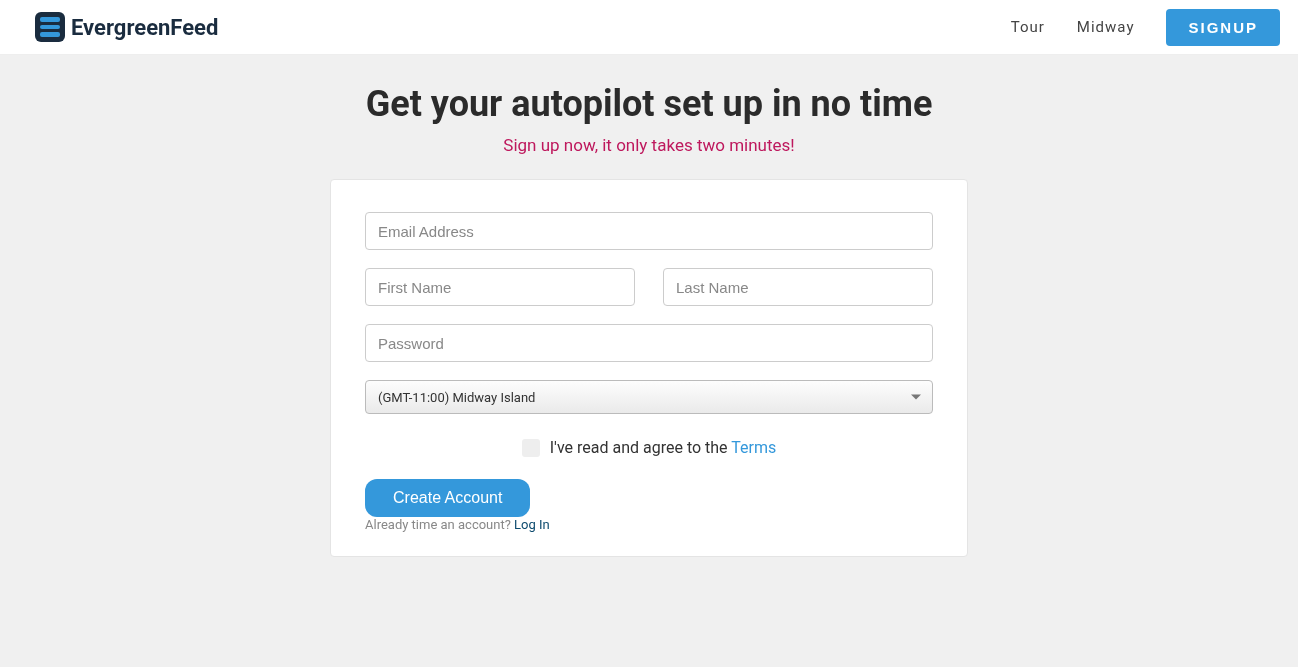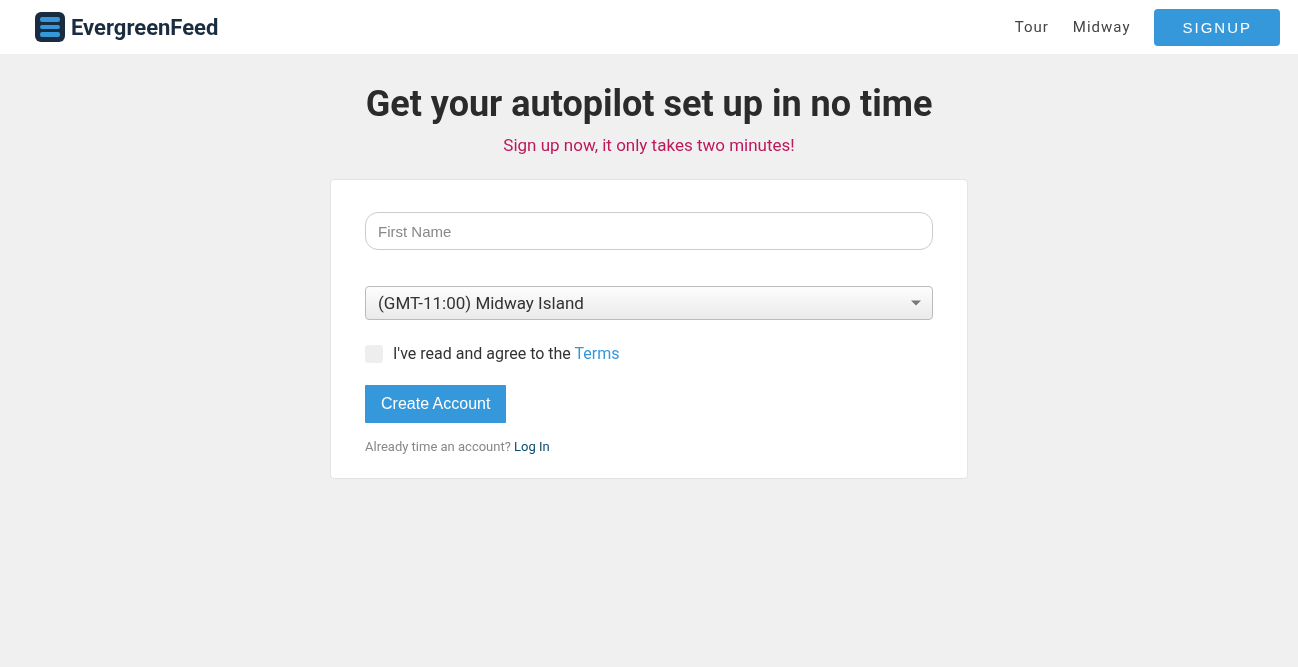--- a/index.html
+++ b/index.html
@@ -42,37 +42,38 @@
       border-radius: 2px;
     }
     .brand-text {
       font-size: 22px;
       font-weight: 700;
       color: #1a2c3f;
     }
     .nav {
       display: flex;
       align-items: center;
-      gap: 24px;
+      gap: 32px;
     }
     .nav-link {
       color: #444;
       font-size: 15px;
       letter-spacing: 1px;
       cursor: pointer;
     }
     .signup-btn {
       background: #3498db;
       color: #fff;
-      padding: 10px 28px;
+      padding: 10px 22px;
       border-radius: 4px;
       font-size: 15px;
       letter-spacing: 2px;
       cursor: pointer;
       border: none;
+      font-weight: bold;
     }
     .main {
       padding: 28px 0 40px;
     }
     .heading {
       font-size: 36px;
       font-weight: 700;
       text-align: center;
       color: #2b2b2b;
       margin-bottom: 10px;
@@ -91,21 +92,20 @@
       border-radius: 4px;
       padding: 32px 34px 24px;
     }
     .form-row {
       display: flex;
       gap: 28px;
       margin-bottom: 18px;
     }
     .form-row .input {
       flex: 1;
-      border-radius: 13px;
     }
     .input {
       width: 100%;
       height: 38px;
       padding: 0 12px;
       border: 1px solid #ccc;
       border-radius: 4px;
       font-size: 15px;
       color: #555;
       background: #fff;
@@ -115,21 +115,21 @@
     .select-wrap {
       position: relative;
       margin-bottom: 24px;
     }
     .select {
       width: 100%;
       height: 34px;
       padding: 0 12px;
       border: 1px solid #bbb;
       border-radius: 4px;
-      font-size: 17px;
+      font-size: 13px;
       color: #333;
       background: linear-gradient(#fdfdfd, #eaeaea);
       appearance: none;
       cursor: pointer;
       display: flex;
       align-items: center;
     }
     .select-caret {
       position: absolute;
       right: 12px;
@@ -142,41 +142,41 @@
       border-top: 5px solid #777;
       pointer-events: none;
     }
     .checkbox-row {
       display: flex;
       align-items: center;
       gap: 10px;
       margin-bottom: 22px;
       font-size: 16px;
       color: #333;
+      justify-content: center;
     }
     .checkbox {
       width: 18px;
       height: 18px;
       background: #eee;
       border-radius: 3px;
       cursor: pointer;
     }
     .terms-link {
       color: #3498db;
       cursor: pointer;
     }
     .create-btn {
       background: #3498db;
       color: #fff;
       border: none;
-      padding: 10px 16px;
+      padding: 10px 28px;
       font-size: 16px;
-      border-radius: 1px;
-      cursor: pointer;
-      margin-bottom: 16px;
+      border-radius: 12px;
+      cursor: pointer;
     }
     .already {
       font-size: 13px;
       color: #888;
     }
     .already .login-link {
       color: #0c4a6e;
       cursor: pointer;
     }
   </style>
@@ -197,24 +197,29 @@
     <span class="nav-link">Midway</span>
     <button class="signup-btn">SIGNUP</button>
   </div>
 </div>
 
 <div class="main">
   <h1 class="heading">Get your autopilot set up in no time</h1>
   <p class="subheading">Sign up now, it only takes two minutes!</p>
 
   <div class="card">
+    <div class="full-row">
+      <input class="input" type="text" placeholder="Email Address" style="">
+    </div>
     <div class="form-row">
       <input class="input" type="text" placeholder="First Name" style="">
+      <input class="input" type="text" placeholder="Last Name" style="">
     </div>
     <div class="form-row">
+      <input class="input" type="password" placeholder="Password" style="">
     </div>
     <div class="select-wrap">
       <div class="select">
         <span>(GMT-11:00) Midway Island</span>
       </div>
       <div class="select-caret"></div>
     </div>
     <div class="checkbox-row">
       <div class="checkbox"></div>
       <span>

